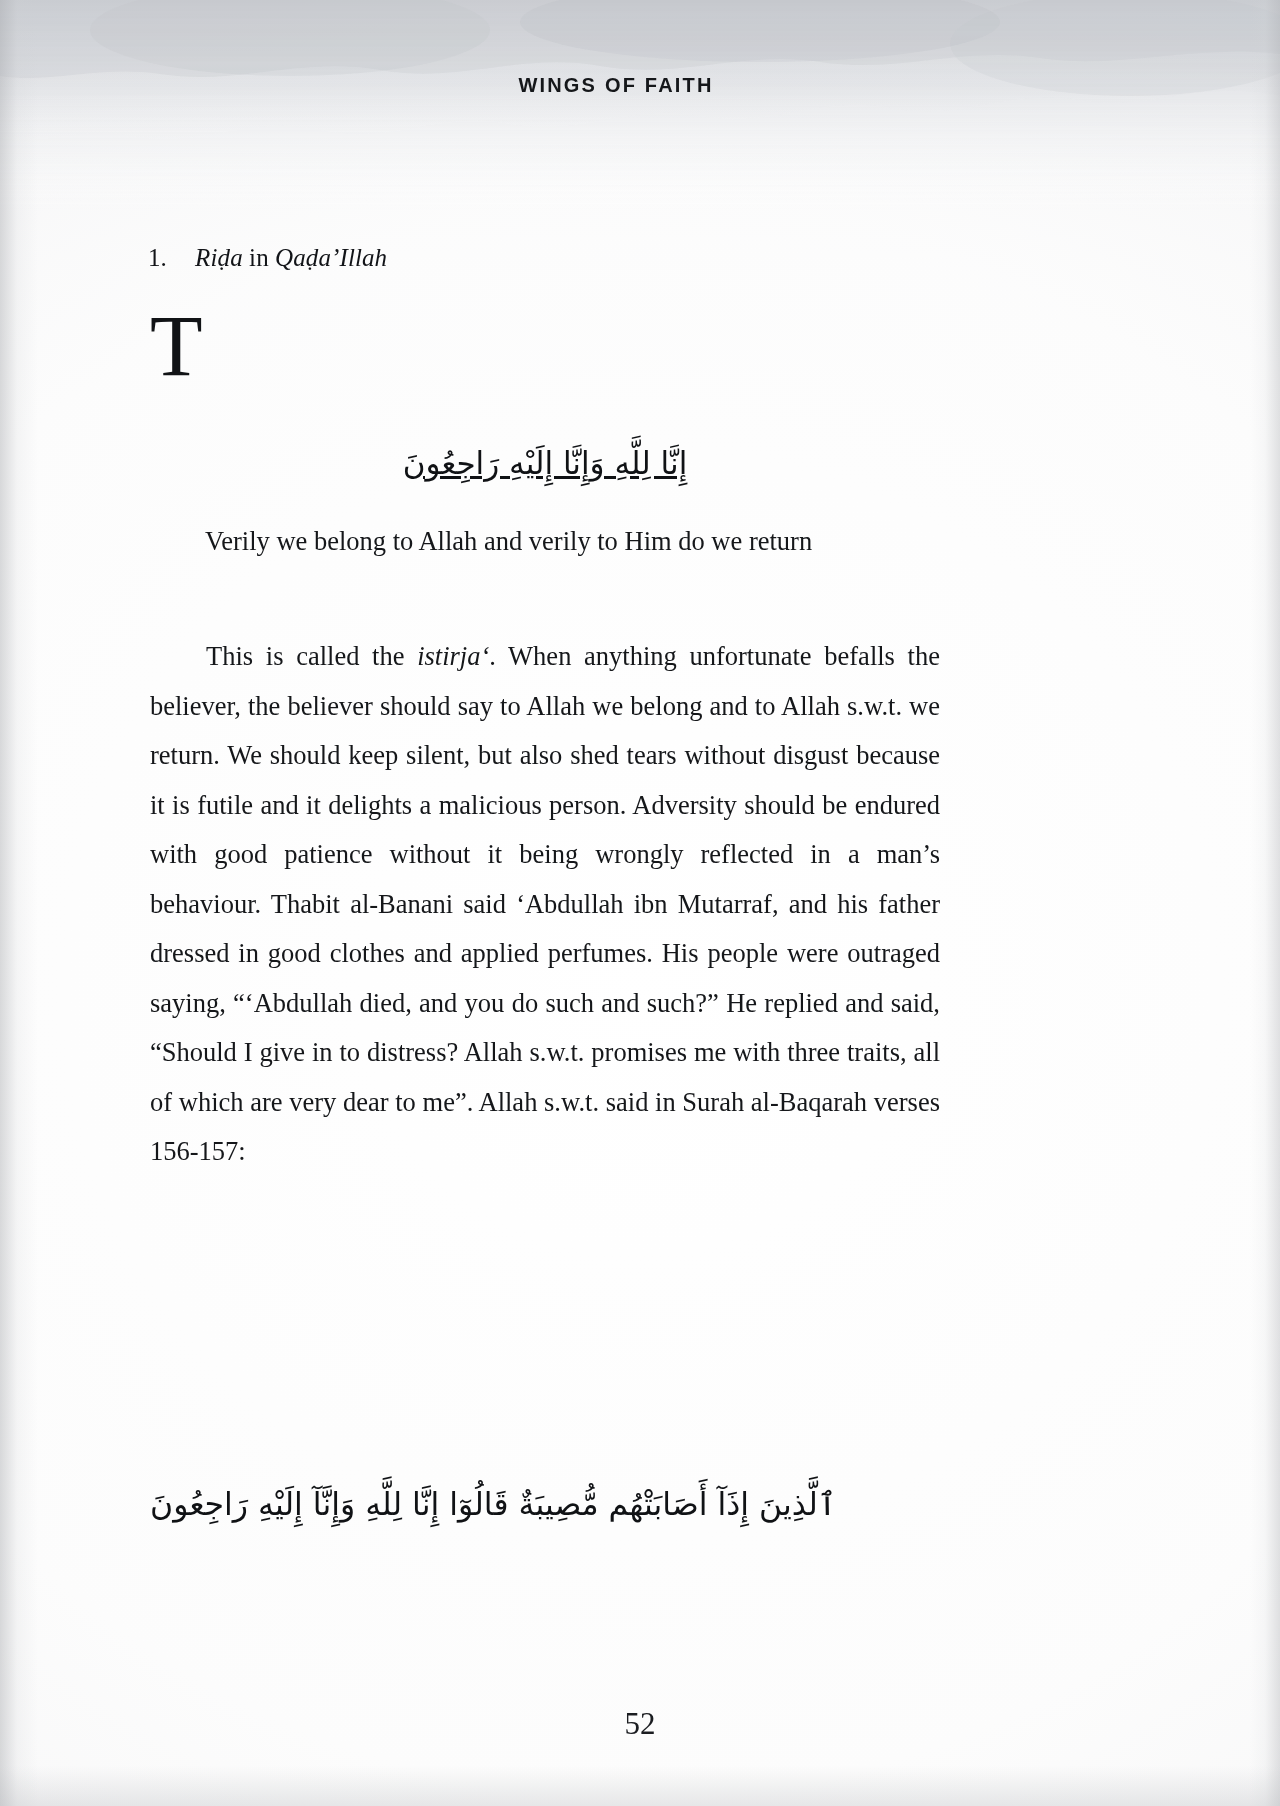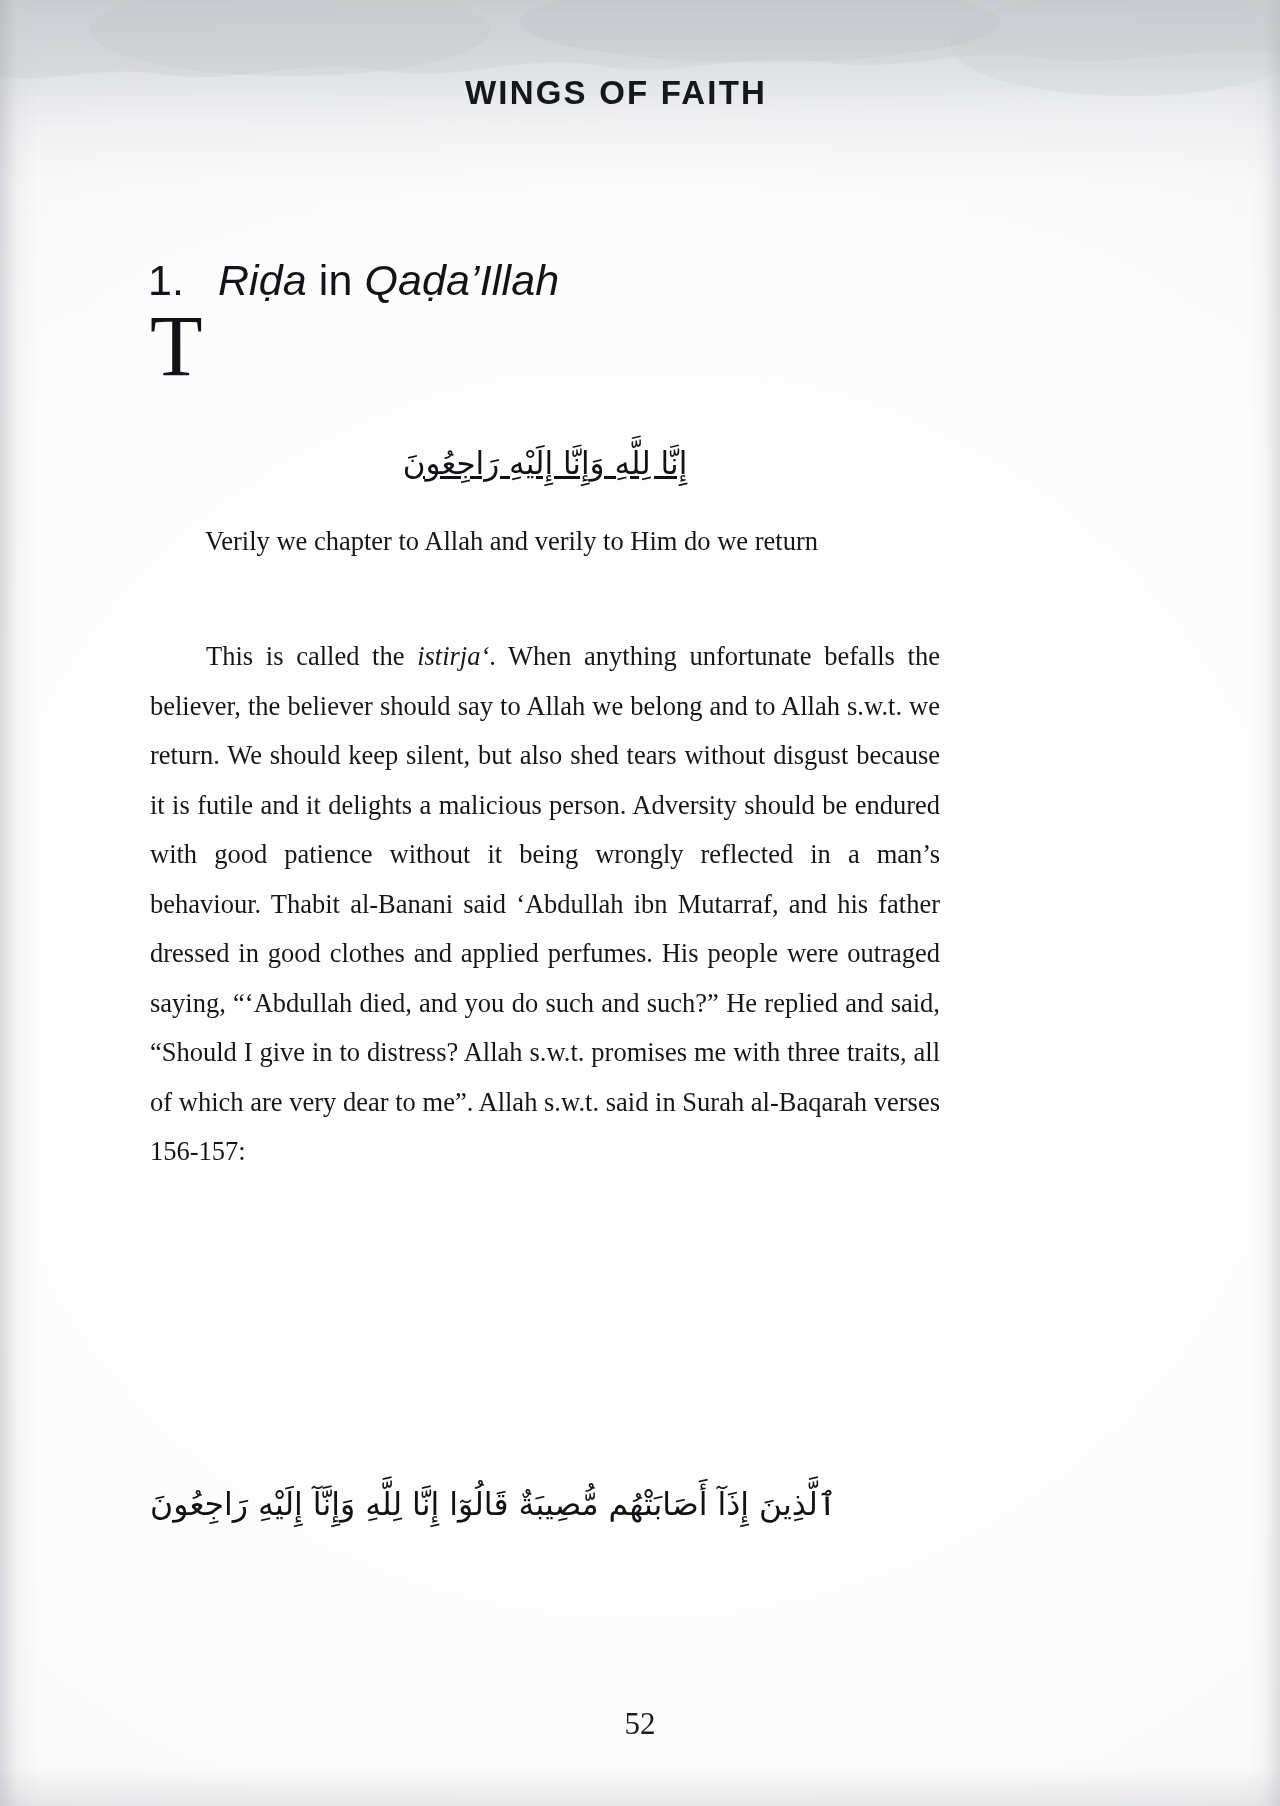--- a/index.html
+++ b/index.html
@@ -68,34 +68,34 @@
 
   
   .running-header {
     position: absolute;
     top: 74px;
     left: 0;
     width: 1232px;
     text-align: center;
     font-family: "Liberation Sans", sans-serif;
     font-weight: bold;
-    font-size: 33px;
+    font-size: 20px;
     letter-spacing: 2.2px;
     color: #15171a;
     white-space: nowrap;
   }
 
   
   .chapter-heading {
     position: absolute;
     top: 227px;
     left: 148px;
     width: 900px;
-    font-family: Liberation Sans, sans-serif;
-    font-size: 43px;
+    font-family: Liberation Serif, serif;
+    font-size: 25px;
     color: #121418;
     white-space: nowrap;
     letter-spacing: 0.1px;
   }
   .chapter-heading .num {
     font-style: normal;
     font-weight: 400;
     letter-spacing: 0px;
   }
   .chapter-heading .term {
@@ -241,21 +241,21 @@
       <span class="conj"> in </span>
       <span class="term" style="padding-left:0">Qaḍa’Illah</span>
     </h1>
 
     <div class="body-block" id="intro-para">
       <span class="dropcap">T</span>
     </div>
 
     <div class="arabic" id="arabic-istirja">إِنَّا لِلَّهِ وَإِنَّا إِلَيْهِ رَاجِعُونَ</div>
 
-    <div class="body-block" id="translation-block">Verily we chapter to Allah and verily to Him do we return</div>
+    <div class="body-block" id="translation-block">Verily we belong to Allah and verily to Him do we return</div>
 
     <div class="body-block" id="main-para">
       <span>This is called the </span><em>istirja‘</em><span>. When anything unfortunate befalls the believer, the believer should say to Allah we belong and to Allah s.w.t. we return. We should keep silent, but also shed tears without disgust because it is futile and it delights a malicious person. Adversity should be endured with good patience without it being wrongly reflected in a man’s behaviour. Thabit al-Banani said ‘Abdullah ibn Mutarraf, and his father dressed in good clothes and applied perfumes. His people were outraged saying, “‘Abdullah died, and you do such and such?” He replied and said, “Should I give in to distress? Allah s.w.t. promises me with three traits, all of which are very dear to me”. Allah s.w.t. said in Surah al-Baqarah verses 156-157:</span>
     </div>
 
     <div class="arabic" id="arabic-baqarah">ٱلَّذِينَ إِذَآ أَصَابَتْهُم مُّصِيبَةٌ قَالُوٓا إِنَّا لِلَّهِ وَإِنَّآ إِلَيْهِ رَاجِعُونَ</div>
 
     <div class="folio">52</div>
 
   </div>

